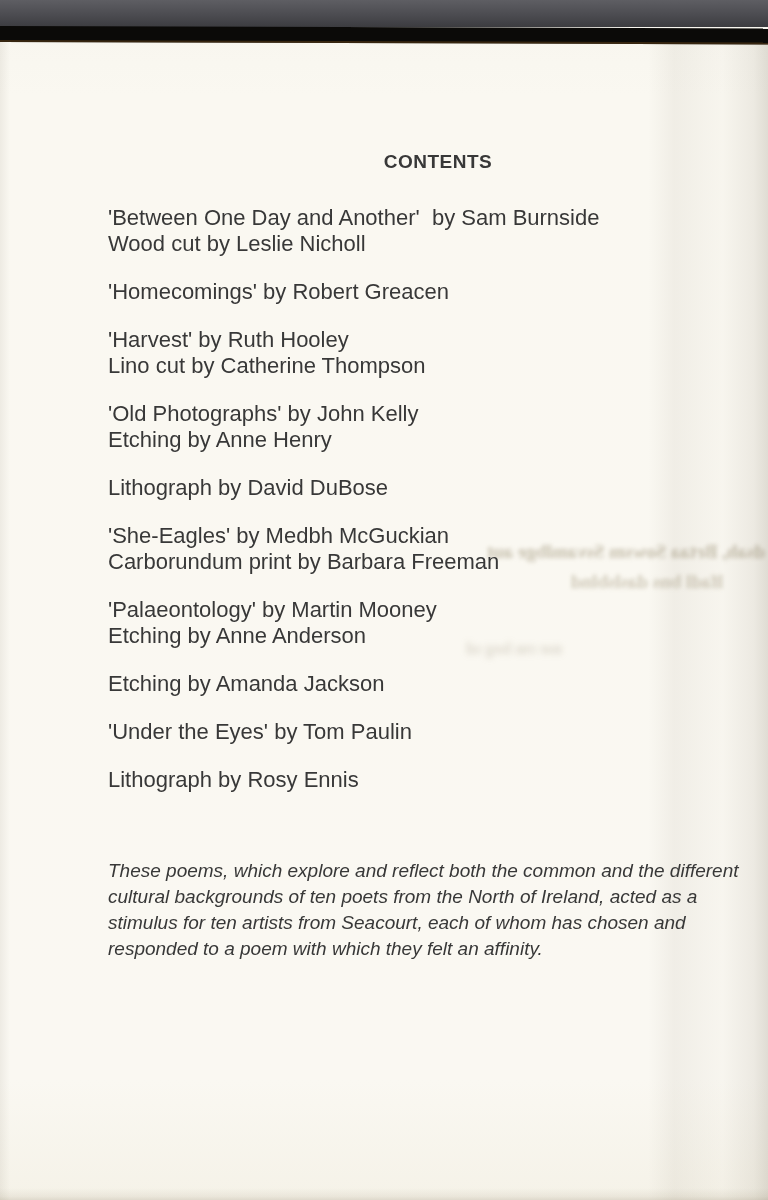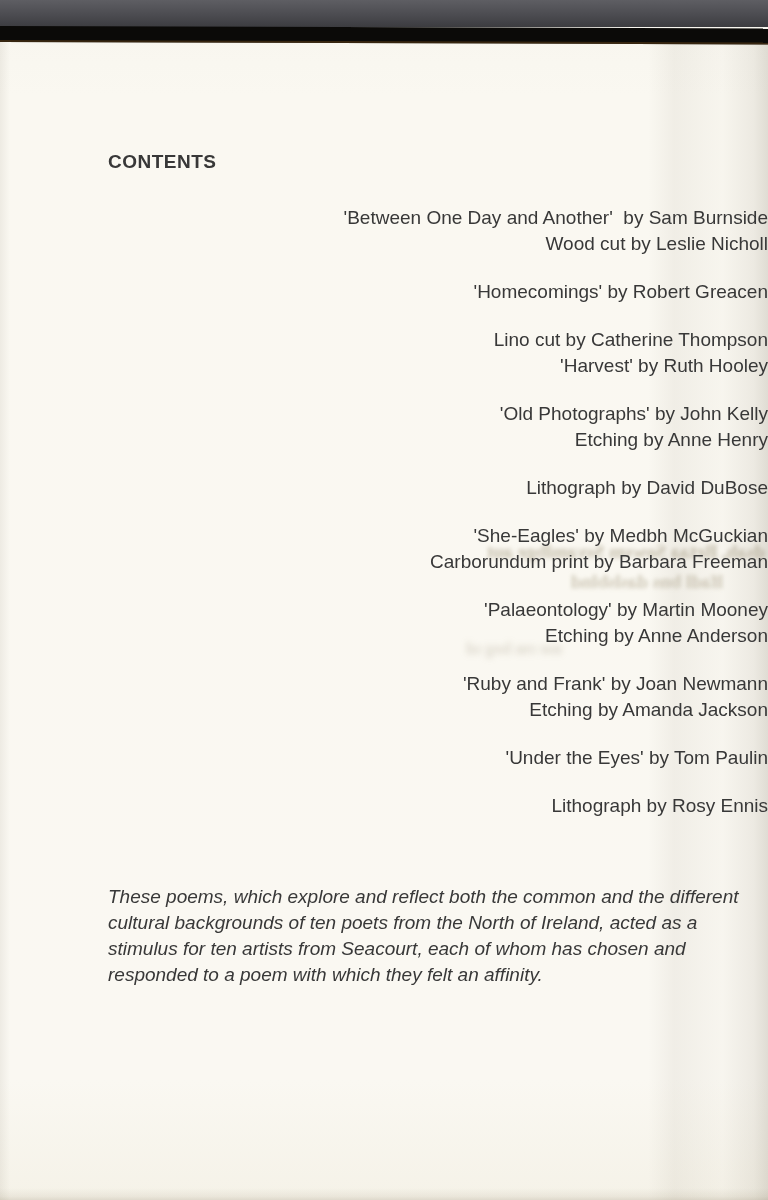--- a/index.html
+++ b/index.html
@@ -74,29 +74,29 @@
     width: 660px;
     color: #383838;
     z-index: 3;
   }
   .heading {
     font-size: 19px;
     font-weight: bold;
     letter-spacing: 0.5px;
     line-height: 20px;
     margin: 0 0 33px 0;
+    text-align: center;
   }
   .toc-entry {
     margin: 0 0 22px 0;
   }
   .toc-line {
-    font-size: 19px;
+    font-size: 22px;
     line-height: 26px;
     white-space: pre-wrap;
-    text-align: right;
   }
   .closing {
     margin-top: 65px;
     width: 655px;
     font-size: 19px;
     line-height: 26px;
     font-style: italic;
   }
   
   .bleed {
@@ -133,40 +133,39 @@
     <div class="heading">CONTENTS</div>
 
     <div class="toc-entry">
       <div class="toc-line">'Between One Day and Another'  by Sam Burnside</div>
       <div class="toc-line">Wood cut by Leslie Nicholl</div>
     </div>
     <div class="toc-entry">
       <div class="toc-line">'Homecomings' by Robert Greacen</div>
     </div>
     <div class="toc-entry">
+      <div class="toc-line">'Harvest' by Ruth Hooley</div>
       <div class="toc-line">Lino cut by Catherine Thompson</div>
-      <div class="toc-line">'Harvest' by Ruth Hooley</div>
     </div>
     <div class="toc-entry">
       <div class="toc-line">'Old Photographs' by John Kelly</div>
       <div class="toc-line">Etching by Anne Henry</div>
     </div>
     <div class="toc-entry">
       <div class="toc-line">Lithograph by David DuBose</div>
     </div>
     <div class="toc-entry">
       <div class="toc-line">'She-Eagles' by Medbh McGuckian</div>
       <div class="toc-line">Carborundum print by Barbara Freeman</div>
     </div>
     <div class="toc-entry">
       <div class="toc-line">'Palaeontology' by Martin Mooney</div>
       <div class="toc-line">Etching by Anne Anderson</div>
     </div>
     <div class="toc-entry">
-      <div class="toc-line">'Ruby and Frank' by Joan Newmann</div>
       <div class="toc-line">Etching by Amanda Jackson</div>
     </div>
     <div class="toc-entry">
       <div class="toc-line">'Under the Eyes' by Tom Paulin</div>
     </div>
     <div class="toc-entry">
       <div class="toc-line">Lithograph by Rosy Ennis</div>
     </div>
 
     <div class="closing">These poems, which explore and reflect both the common and the different cultural backgrounds of ten poets from the North of Ireland, acted as a stimulus for ten artists from Seacourt, each of whom has chosen and responded to a poem with which they felt an affinity.</div>

